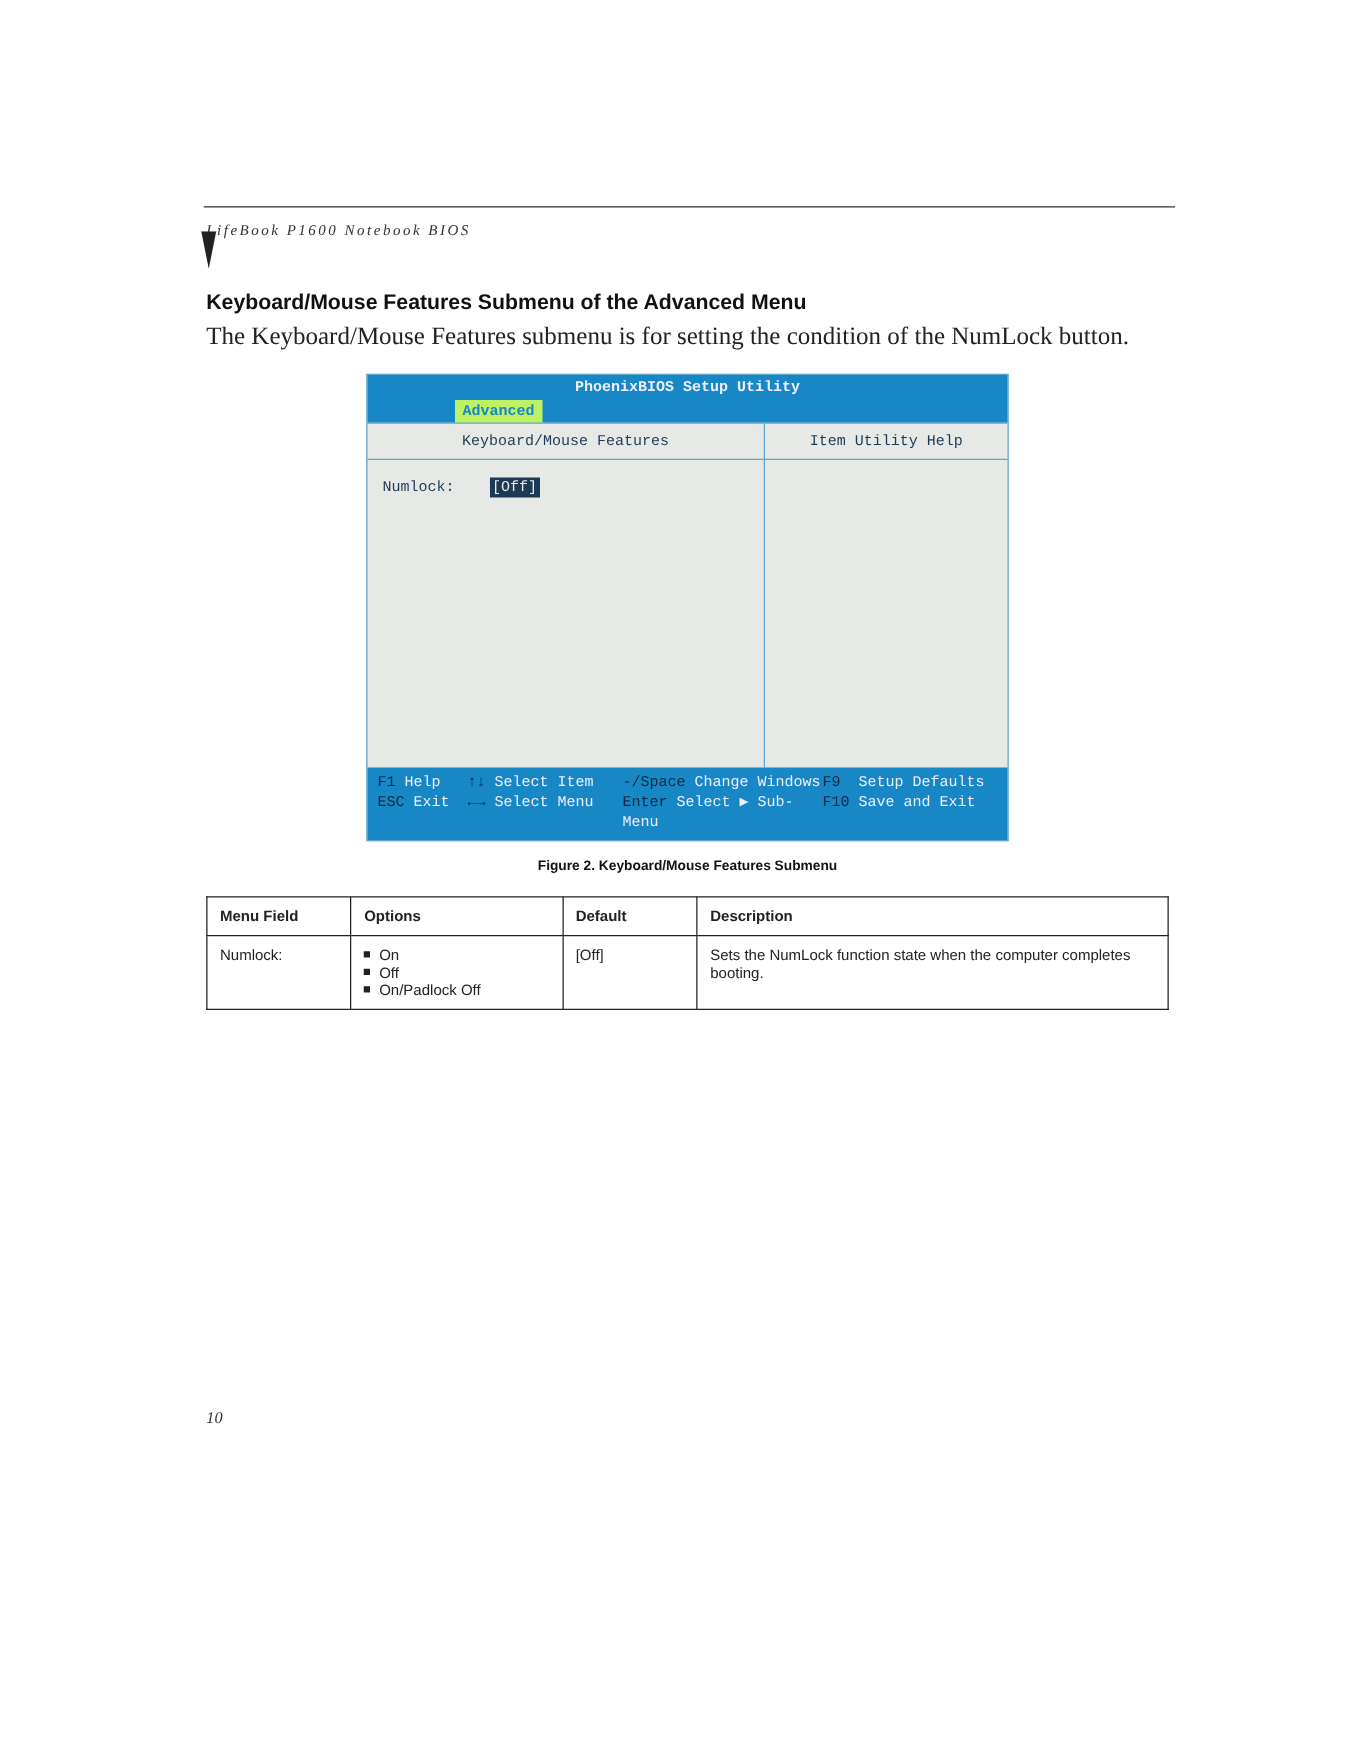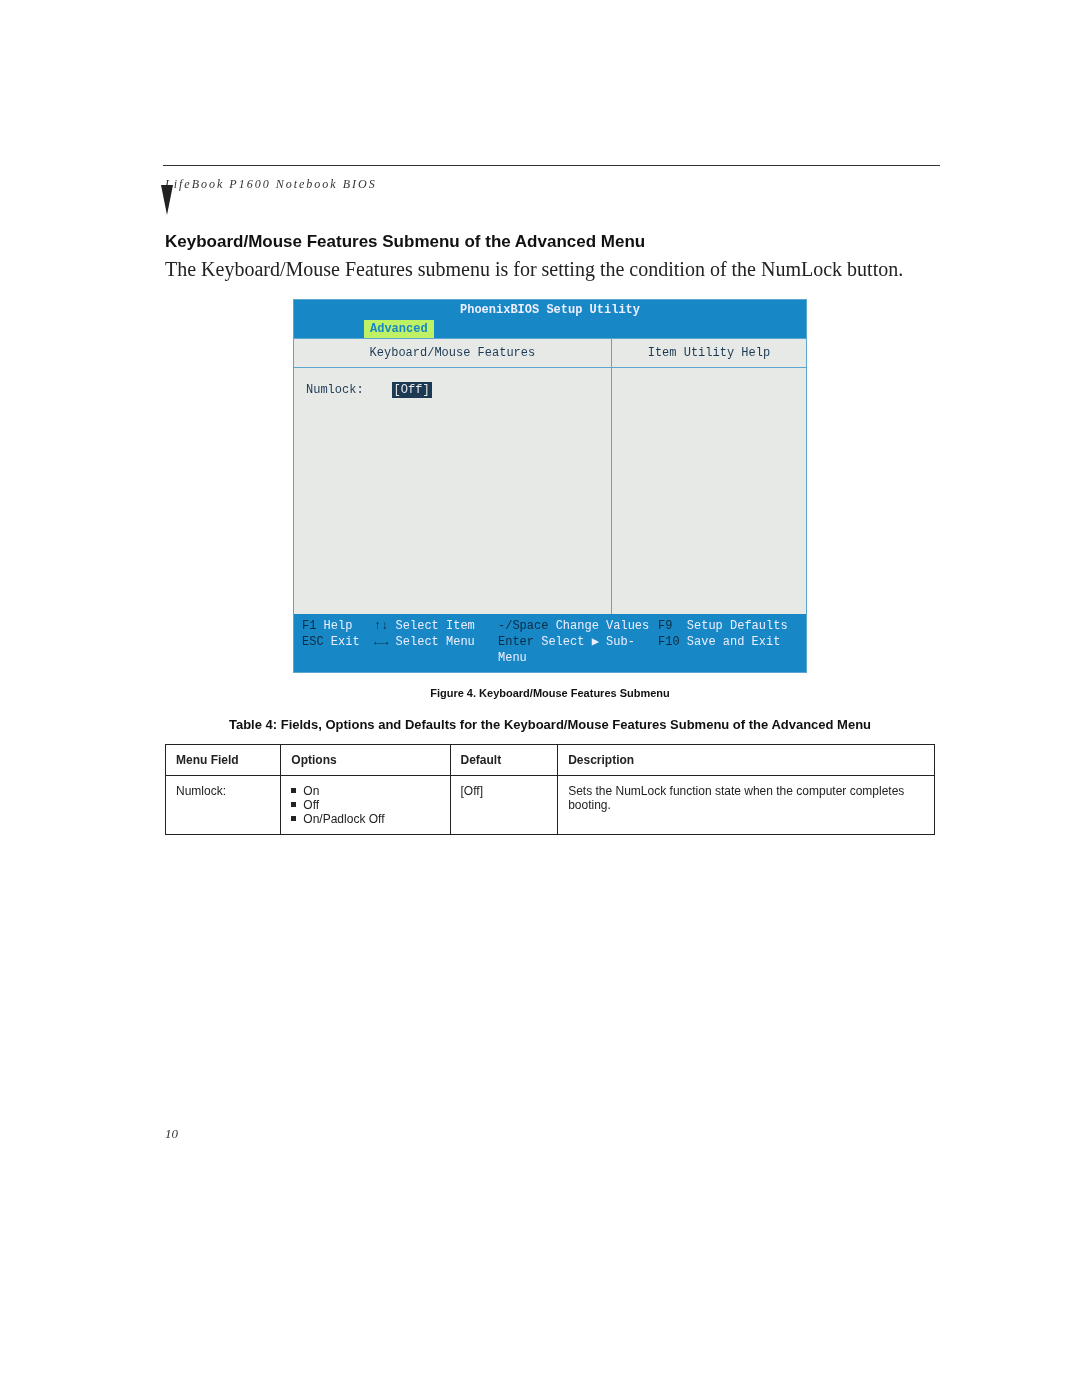--- a/index.html
+++ b/index.html
@@ -220,35 +220,34 @@
         </div>
       </div>
       <div class="bios-right">
         <div class="bios-subhead">Item Utility Help</div>
       </div>
     </div>
     <div class="bios-footer">
       <div class="row">
         <span class="cell c1"><span class="ky">F1</span>&nbsp;<span class="kf">Help</span></span>
         <span class="cell c2"><span class="ky">↑↓</span>&nbsp;<span class="kf">Select Item</span></span>
-        <span class="cell c3"><span class="ky">-/Space</span>&nbsp;<span class="kf">Change Values</span></span>
+        <span class="cell c3"><span class="ky">-/Space</span>&nbsp;<span class="kf">Change Windows</span></span>
         <span class="cell c4"><span class="ky">F9</span>&nbsp;&nbsp;<span class="kf">Setup Defaults</span></span>
       </div>
       <div class="row">
         <span class="cell c1"><span class="ky">ESC</span>&nbsp;<span class="kf">Exit</span></span>
         <span class="cell c2"><span class="ky">←→</span>&nbsp;<span class="kf">Select Menu</span></span>
         <span class="cell c3"><span class="ky">Enter</span>&nbsp;<span class="kf">Select ▶ Sub-Menu</span></span>
         <span class="cell c4"><span class="ky">F10</span>&nbsp;<span class="kf">Save and Exit</span></span>
       </div>
     </div>
   </div>
 
-  <div class="fig-caption">Figure 4.  Keyboard/Mouse Features Submenu</div>
-
-  <div class="table-title">Table 4: Fields, Options and Defaults for the Keyboard/Mouse Features Submenu of the Advanced Menu</div>
+  <div class="fig-caption">Figure 2.  Keyboard/Mouse Features Submenu</div>
+
 
   <table class="defs">
     <thead>
       <tr>
         <th style="width:15%">Menu Field</th>
         <th style="width:22%">Options</th>
         <th style="width:14%">Default</th>
         <th>Description</th>
       </tr>
     </thead>

